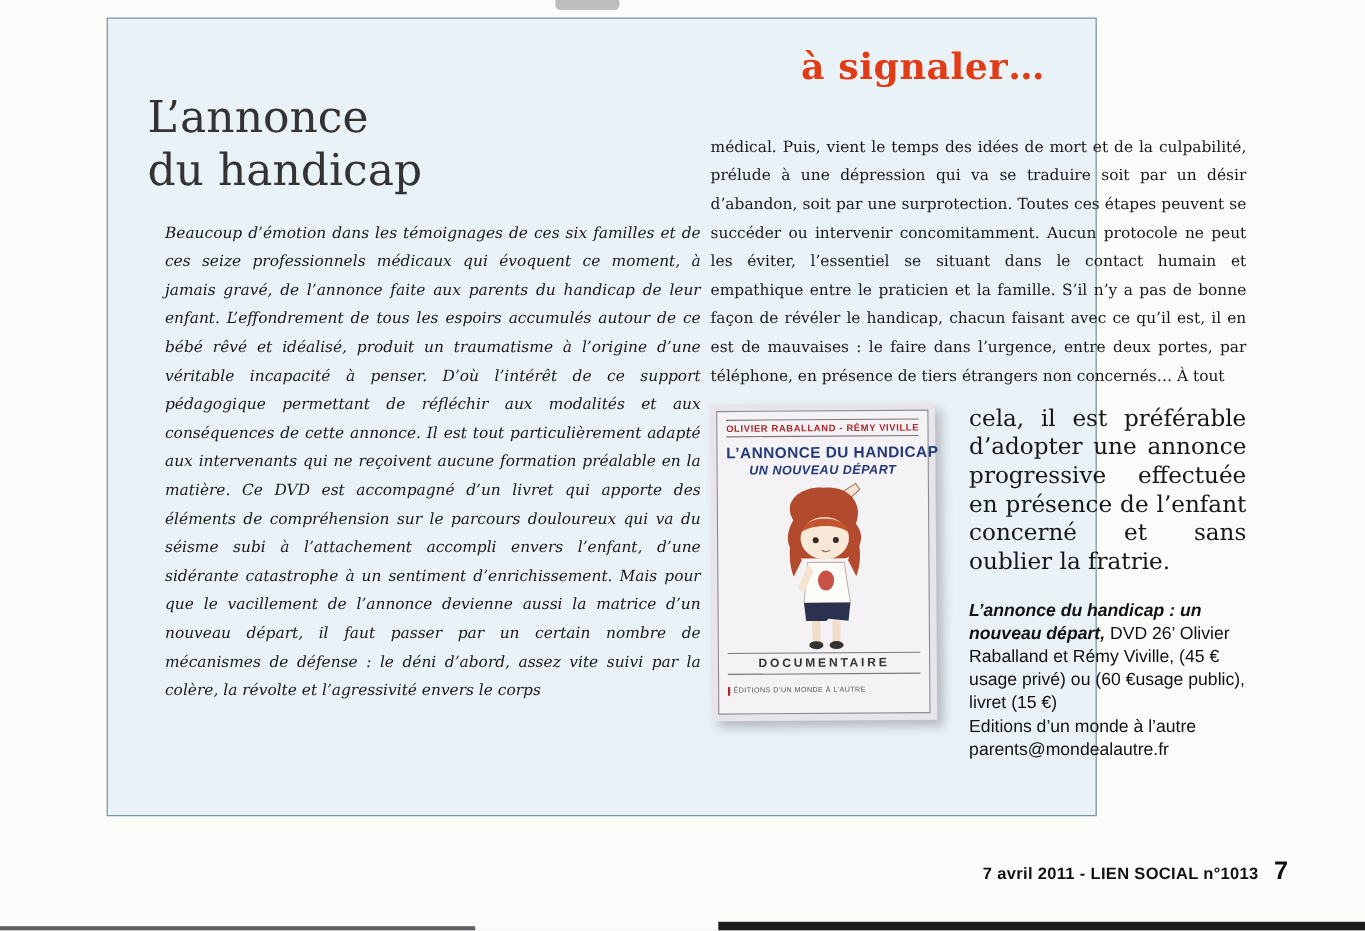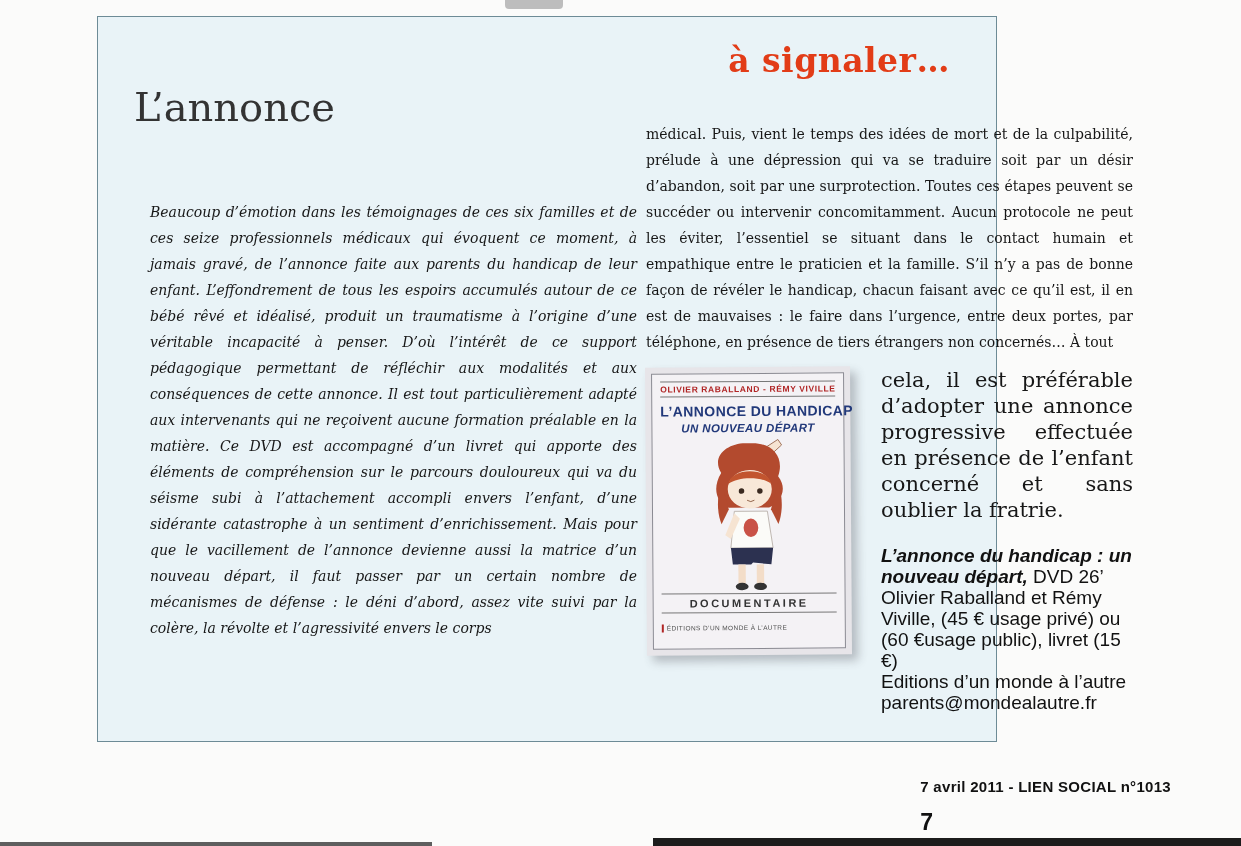--- a/index.html
+++ b/index.html
@@ -142,38 +142,37 @@
     color:#555;
     letter-spacing:.4px;
     border-left:2px solid #b02525;
     padding-left:3px;
   }
 
   
   .caption {
     margin-top:22px;
     font-family:"Liberation Sans", sans-serif;
-    font-size:19px;
+    font-size:16px;
     line-height:21px;
     color:#111;
     text-align:left;
   }
   .caption .lead { font-weight:bold; font-style:italic; }
   .caption .line { display:block; }
 
   
   .footer {
     position:absolute;
     right:70px; top:778px;
     display:flex;
     align-items:baseline;
     gap:14px;
     font-family:"Liberation Sans", sans-serif;
     color:#111;
-    flex-direction:column;
   }
   .footer-issue { font-size:15px; font-weight:bold; letter-spacing:.3px; }
   .footer-page  { font-size:23px; font-weight:bold; }
 
   
   .artifact { position:absolute; background:#1c1c1c; }
   .artifact.top-smudge {
     left:505px; top:0; width:58px; height:9px;
     background:#8a8a8a; opacity:.55; border-radius:0 0 4px 4px;
   }
@@ -186,20 +185,21 @@
 <div class="artifact top-smudge"></div>
 <div class="artifact bottom-right"></div>
 <div class="artifact bottom-left"></div>
 
 <div class="page-box">
 
   <div class="signal">à signaler…</div>
 
   <div class="article-title">
     <div>L’annonce</div>
+    <div>du handicap</div>
   </div>
 
   <div class="col1 body-text">Beaucoup d’émotion dans les témoignages de ces six familles et de ces seize professionnels médicaux qui évoquent ce moment, à jamais gravé, de l’annonce faite aux parents du handicap de leur enfant. L’effondrement de tous les espoirs accumulés autour de ce bébé rêvé et idéalisé, produit un traumatisme à l’origine d’une véritable incapacité à penser. D’où l’intérêt de ce support pédagogique permettant de réfléchir aux modalités et aux conséquences de cette annonce. Il est tout particulièrement adapté aux intervenants qui ne reçoivent aucune formation préalable en la matière. Ce DVD est accompagné d’un livret qui apporte des éléments de compréhension sur le parcours douloureux qui va du séisme subi à l’attachement accompli envers l’enfant, d’une sidérante catastrophe à un sentiment d’enrichissement. Mais pour que le vacillement de l’annonce devienne aussi la matrice d’un nouveau départ, il faut passer par un certain nombre de mécanismes de défense : le déni d’abord, assez vite suivi par la colère, la révolte et l’agressivité envers le corps</div>
 
   <div class="col2">
     <div class="body-text">médical. Puis, vient le temps des idées de mort et de la culpabilité, prélude à une dépression qui va se traduire soit par un désir d’abandon, soit par une surprotection. Toutes ces étapes peuvent se succéder ou intervenir concomitamment. Aucun protocole ne peut les éviter, l’essentiel se situant dans le contact humain et empathique entre le praticien et la famille. S’il n’y a pas de bonne façon de révéler le handicap, chacun faisant avec ce qu’il est, il en est de mauvaises : le faire dans l’urgence, entre deux portes, par téléphone, en présence de tiers étrangers non concernés… À tout</div>
 
     <div class="media-row">
 
       <div class="dvd-photo">

